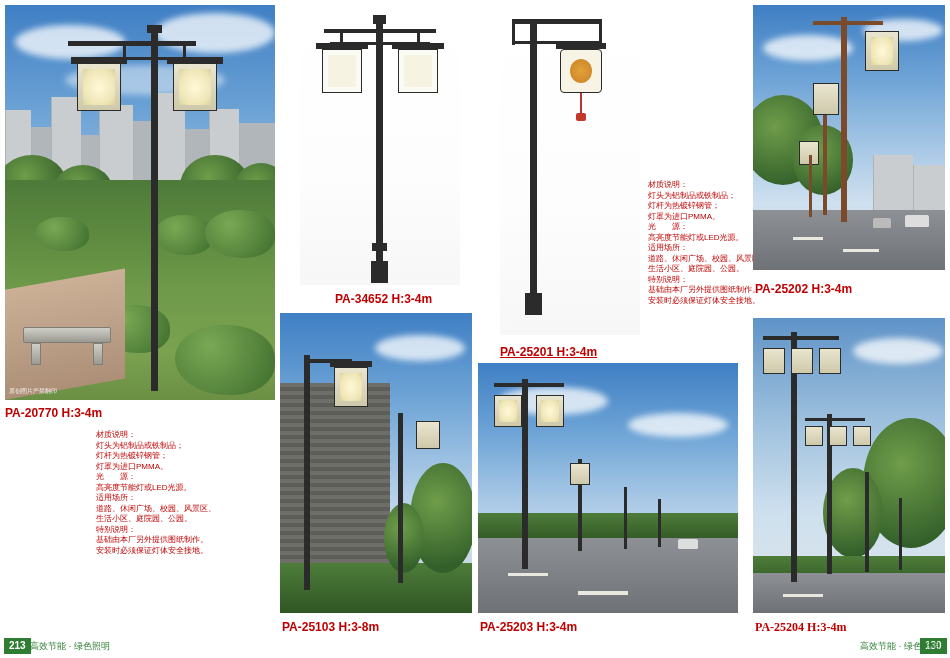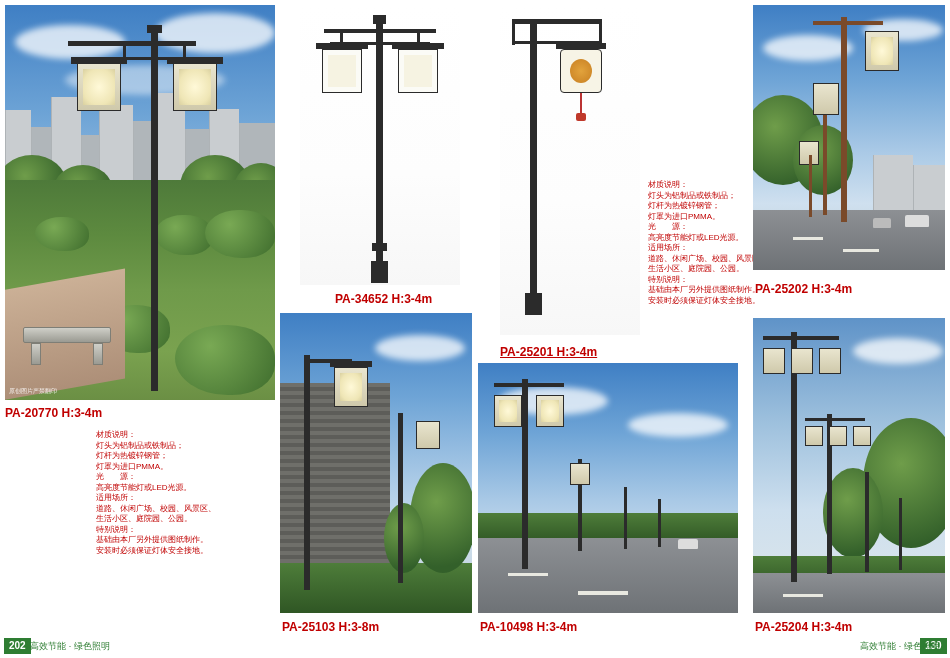--- a/index.html
+++ b/index.html
@@ -350,21 +350,21 @@
     <div class="lantern" style="left:16px;top:32px;width:28px;height:32px;"></div>
     <div class="lantern-glow" style="left:21px;top:37px;width:18px;height:22px;"></div>
     <div class="lantern" style="left:58px;top:32px;width:28px;height:32px;"></div>
     <div class="lantern-glow" style="left:63px;top:37px;width:18px;height:22px;"></div>
 
     <div class="pole" style="left:100px;top:96px;width:4px;height:92px;"></div>
     <div class="lantern" style="left:92px;top:100px;width:20px;height:22px;"></div>
     <div class="pole" style="left:146px;top:124px;width:3px;height:62px;"></div>
     <div class="pole" style="left:180px;top:136px;width:3px;height:48px;"></div>
   </div>
-  <div class="caption" style="left:480px; top:620px;">PA-10498 H:3-4m</div>
+  <div class="caption" style="left:480px; top:620px;">PA-25203 H:3-4m</div>
 
   <div class="photo" style="left:753px; top:318px; width:192px; height:295px;">
     <div class="sky-pale"></div>
     <div class="cloud" style="left:100px;top:20px;width:90px;height:26px;"></div>
 
     <div class="tree" style="left:110px;top:100px;width:96px;height:130px;"></div>
     <div class="tree" style="left:70px;top:150px;width:60px;height:90px;"></div>
     <div class="hedge" style="left:0;top:238px;width:192px;height:32px;"></div>
     <div class="road" style="left:0;top:255px;width:192px;height:40px;"></div>
     <div class="road-line" style="left:30px;top:276px;width:40px;height:3px;"></div>
@@ -377,22 +377,22 @@
 
     <div class="pole" style="left:74px;top:96px;width:5px;height:160px;"></div>
     <div class="arm" style="left:52px;top:100px;width:60px;height:3px;"></div>
     <div class="lantern" style="left:52px;top:108px;width:18px;height:20px;"></div>
     <div class="lantern" style="left:76px;top:108px;width:18px;height:20px;"></div>
     <div class="lantern" style="left:100px;top:108px;width:18px;height:20px;"></div>
 
     <div class="pole" style="left:112px;top:154px;width:4px;height:100px;"></div>
     <div class="pole" style="left:146px;top:180px;width:3px;height:72px;"></div>
   </div>
-  <div class="caption" style="left:755px; top:620px;">PA-25204 H:3-4m</div>
+  <div class="caption" style="left:755px; top:620px;font-family:Liberation Serif, serif;">PA-25204 H:3-4m</div>
 
   <div class="footer-bar"></div>
-  <div class="pg-box" style="left:4px;">202</div>
+  <div class="pg-box" style="left:4px;">213</div>
   <div class="pg-text" style="left:30px;">高效节能 · 绿色照明</div>
 
   <div class="pg-box" style="left:920px;">130</div>
   <div class="pg-text" style="left:860px;">高效节能 · 绿色照明</div>
 
 </div>
 
 </body></html>

